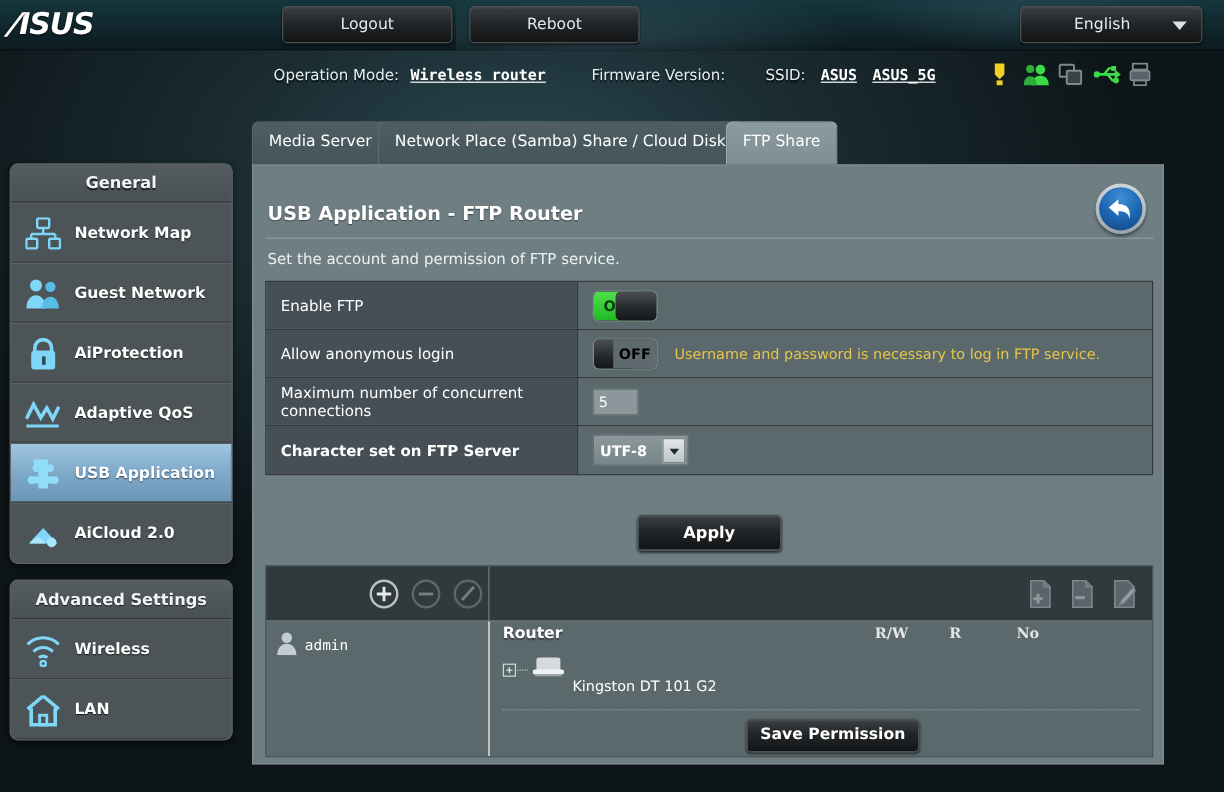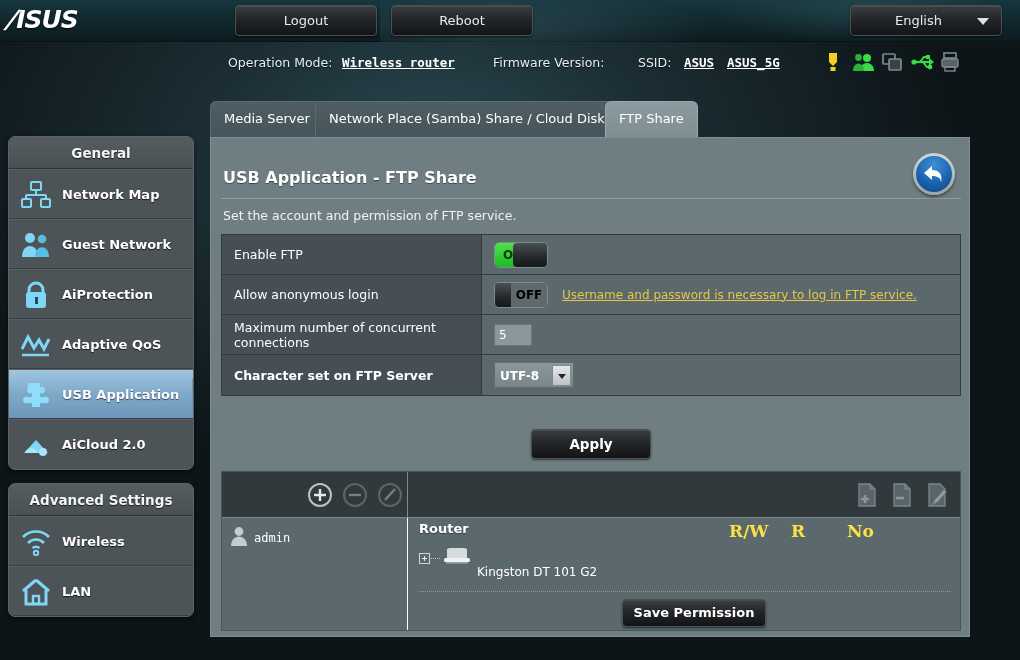--- a/index.html
+++ b/index.html
@@ -223,21 +223,21 @@
   }
   .toggle.off .seg.dim {
     right: 0; width: 36px;
     background: #5f6a6e; color: #000000;
   }
   .toggle.off .knob {
     position: absolute; left: 0; top: 0; width: 34px; height: 100%;
     background: linear-gradient(180deg, #4a4f52 0%, #24282a 60%, #15181a 100%);
     border-radius: 4px;
   }
-  .hint-text { margin-left: 14px; color: #e8c547; font-size: 12px; text-decoration: underline; }
+  .hint-text { margin-left: 14px; color: #e8c547; font-size: 12px; }
   input.num {
     width: 38px; height: 22px;
     background: #8b979b; border: 1px solid #6a7578;
     color: #ffffff; font-size: 12px; padding: 0 4px;
     font-family: "DejaVu Sans", sans-serif;
   }
   .sel {
     position: relative; width: 80px; height: 26px;
     background: linear-gradient(180deg, #8b979b 0%, #78868a 100%);
     border: 1px solid #5f6b6e; cursor: pointer;
@@ -295,22 +295,22 @@
   .tree-col { position: absolute; left: 187px; top: 46px; right: 0; bottom: 0; }
   .tree-head {
     position: absolute; left: 0; top: 0; right: 0; height: 26px;
   }
   .tree-head .rt {
     position: absolute; left: 0; top: 3px;
     color: #ffffff; font-size: 13px; font-weight: bold;
     text-shadow: 0 1px 1px rgba(0,0,0,.4);
   }
   .tree-head .ph {
-    position: absolute; top: 3px; color: #fde047;
-    font-size: 17px; font-weight: bold;
+    position: absolute; top: 3px; color: #e5e5e5;
+    font-size: 12px; font-weight: bold;
     font-family: "DejaVu Serif", serif;
   }
   .tree-node {
     position: absolute; left: 10px; top: 28px; height: 24px;
     display: flex; align-items: center;
   }
   .expander {
     width: 11px; height: 11px; border: 1px solid #cfd6d8;
     background: #5b696d; position: relative; cursor: pointer;
   }
@@ -498,21 +498,21 @@
     </div>
   </div>
 
   <div class="tabbar">
     <div class="tab" style="left:0;">Media Server</div>
     <div class="tab" style="left:105px;">Network Place (Samba) Share / Cloud Disk</div>
     <div class="tab active" style="left:395px;">FTP Share</div>
   </div>
 
   <div class="content">
-    <div class="content-title">USB Application - FTP Share</div>
+    <div class="content-title">USB Application - FTP Router</div>
     <div class="title-rule"></div>
     <div class="content-desc">Set the account and permission of FTP service.</div>
 
     <div id="back-btn">
       <div class="inner">
         <svg width="36" height="36" viewBox="0 0 36 36" style="position:absolute;left:0;top:0;">
           <path d="M16 10 L8 17 L16 24 V20 C22 20 25 22 25 27 C27 18 23 14 16 14 Z" fill="#ffffff"></path>
         </svg>
       </div>
     </div>

